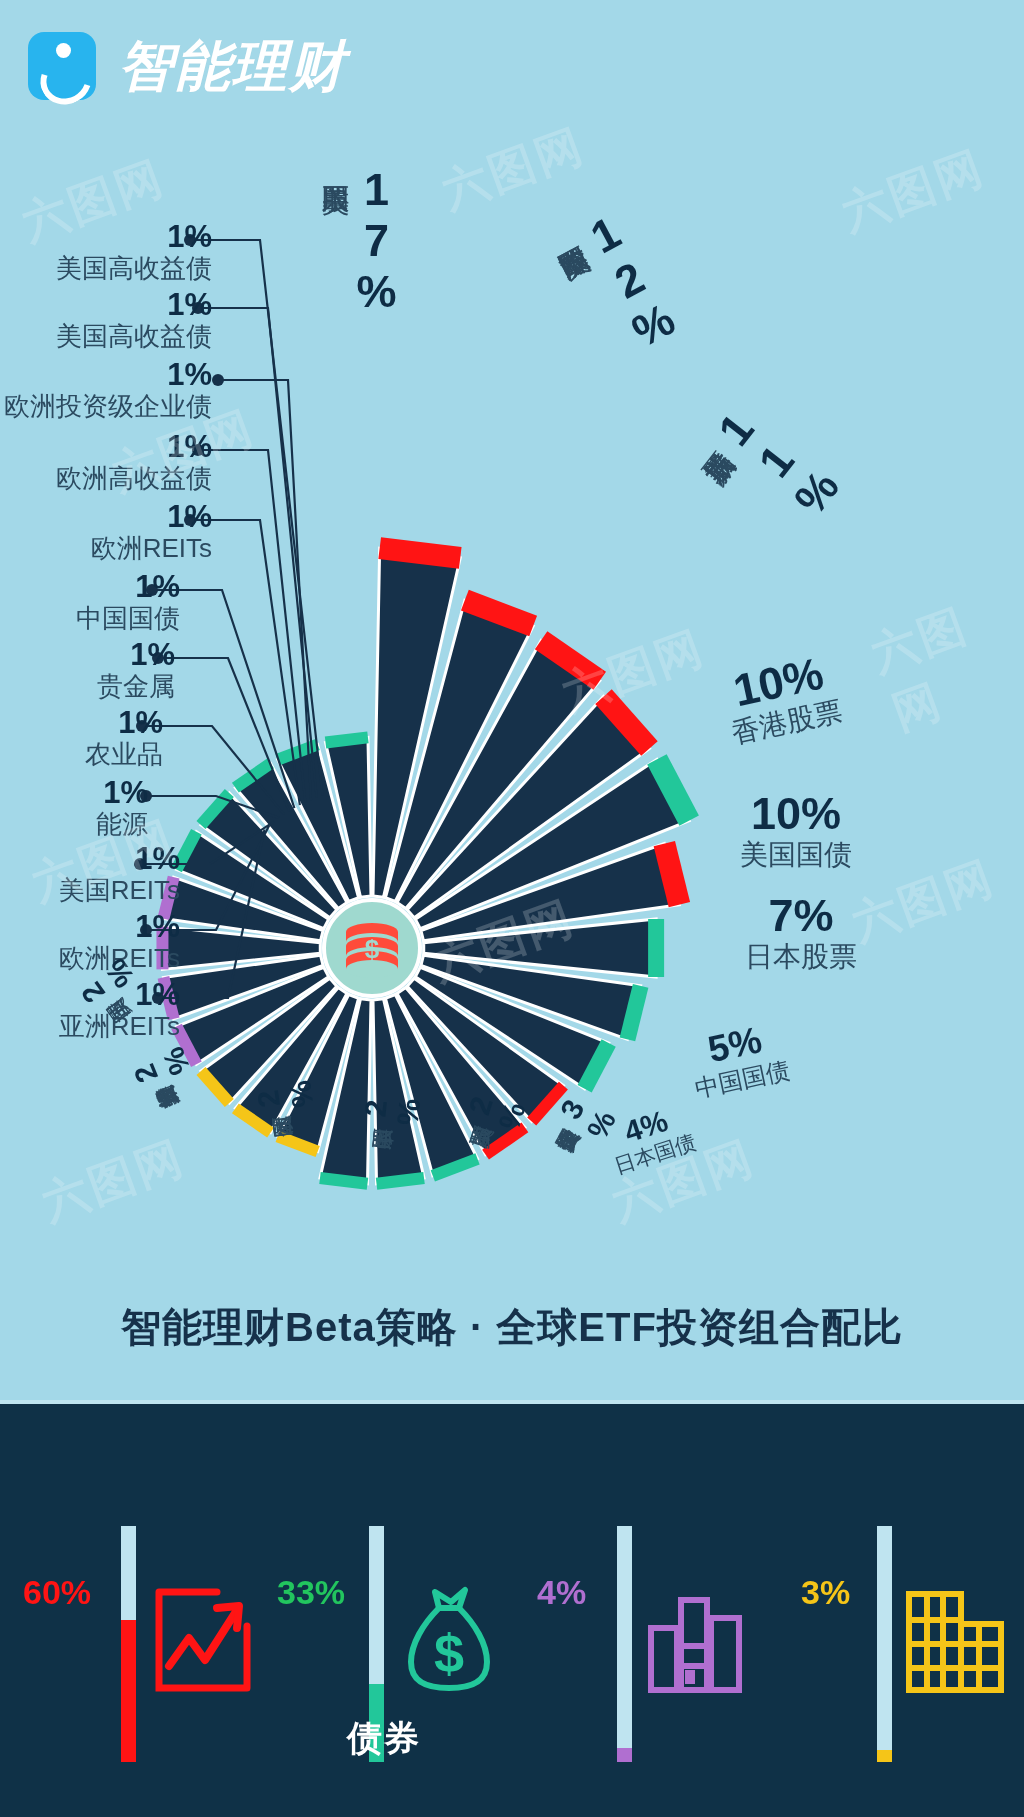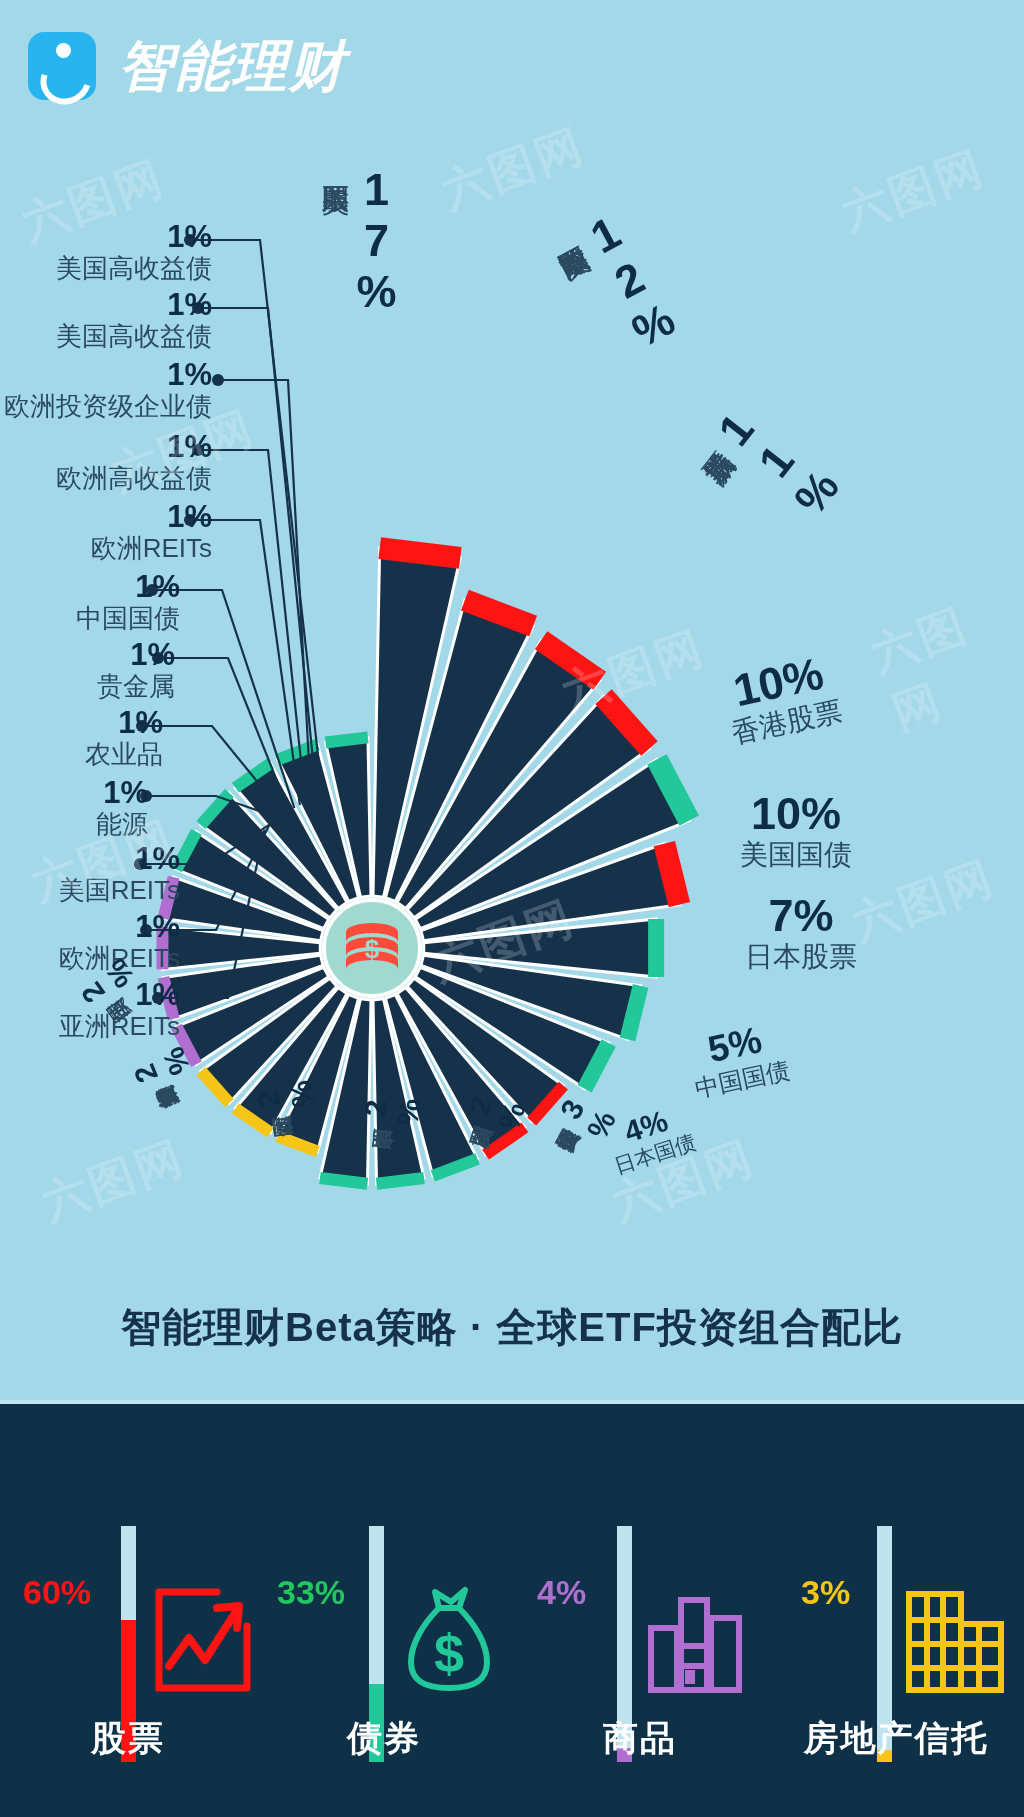--- a/index.html
+++ b/index.html
@@ -332,21 +332,20 @@
       <div class="leg-bar" style="left:108px;">
         <div class="fill" style="height:60%;background:#ff1414;"></div>
       </div>
       <div class="leg-icon" style="left:140px;bottom:64px;">
         <svg width="100" height="108" viewBox="0 0 100 108">
           <path d="M6 6 H64 M6 6 V102 H94 M94 102 V40" fill="none" stroke="#ff1414" stroke-width="7" stroke-linecap="round"></path>
           <polyline points="16,80 36,52 52,74 84,24" fill="none" stroke="#ff1414" stroke-width="8" stroke-linecap="round" stroke-linejoin="round"></polyline>
           <polyline points="64,22 86,20 84,42" fill="none" stroke="#ff1414" stroke-width="8" stroke-linecap="round" stroke-linejoin="round"></polyline>
         </svg>
       </div>
-      <div class="leg-name">股票</div>
     </div>
 
     <div class="leg-item">
       <div class="leg-pct" style="left:8px;color:#22c55e;">33%</div>
       <div class="leg-bar" style="left:100px;">
         <div class="fill" style="height:33%;background:#22c79a;"></div>
       </div>
       <div class="leg-icon" style="left:132px;bottom:64px;">
         <svg width="96" height="108" viewBox="0 0 96 108">
           <path d="M38 22 C22 38 10 58 10 76 C10 96 26 102 48 102 C70 102 86 96 86 76
@@ -365,32 +364,30 @@
       </div>
       <div class="leg-icon" style="left:122px;bottom:64px;">
         <svg width="96" height="108" viewBox="0 0 96 108">
           <rect x="4" y="42" width="26" height="62" fill="none" stroke="#b06fd0" stroke-width="6"></rect>
           <rect x="34" y="14" width="26" height="90" fill="none" stroke="#b06fd0" stroke-width="6"></rect>
           <rect x="64" y="32" width="28" height="72" fill="none" stroke="#b06fd0" stroke-width="6"></rect>
           <path d="M30 60 H64 M30 80 H64" stroke="#b06fd0" stroke-width="6"></path>
           <rect x="38" y="84" width="10" height="14" fill="#b06fd0"></rect>
         </svg>
       </div>
-      <div class="leg-name">商品</div>
     </div>
 
     <div class="leg-item">
       <div class="leg-pct" style="left:20px;color:#f5c518;">3%</div>
       <div class="leg-bar" style="left:96px;">
         <div class="fill" style="height:5%;background:#f5c518;"></div>
       </div>
       <div class="leg-icon" style="left:124px;bottom:64px;">
         <svg width="100" height="108" viewBox="0 0 100 108">
           <rect x="4" y="8" width="52" height="96" fill="none" stroke="#f5c518" stroke-width="6"></rect>
           <rect x="56" y="38" width="40" height="66" fill="none" stroke="#f5c518" stroke-width="6"></rect>
           <path d="M4 34 H56 M4 58 H96 M4 82 H96 M22 8 V104 M38 8 V104 M74 38 V104" stroke="#f5c518" stroke-width="6"></path>
         </svg>
       </div>
-      <div class="leg-name">房地产信托</div>
     </div>
 
   </div>
 </div>
 
 </body></html>

